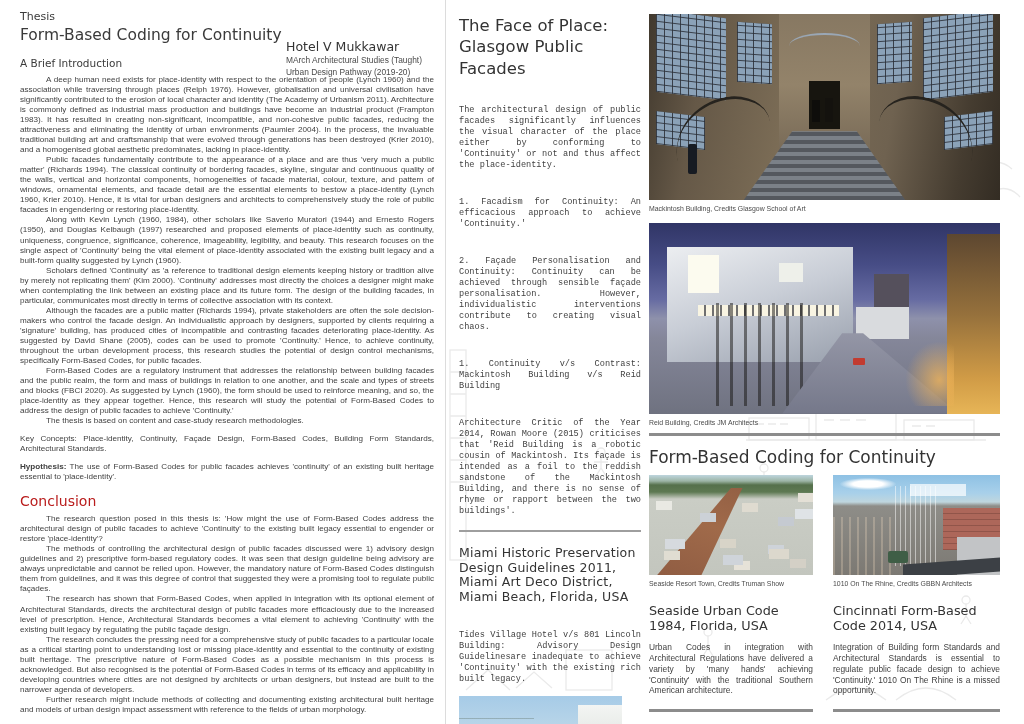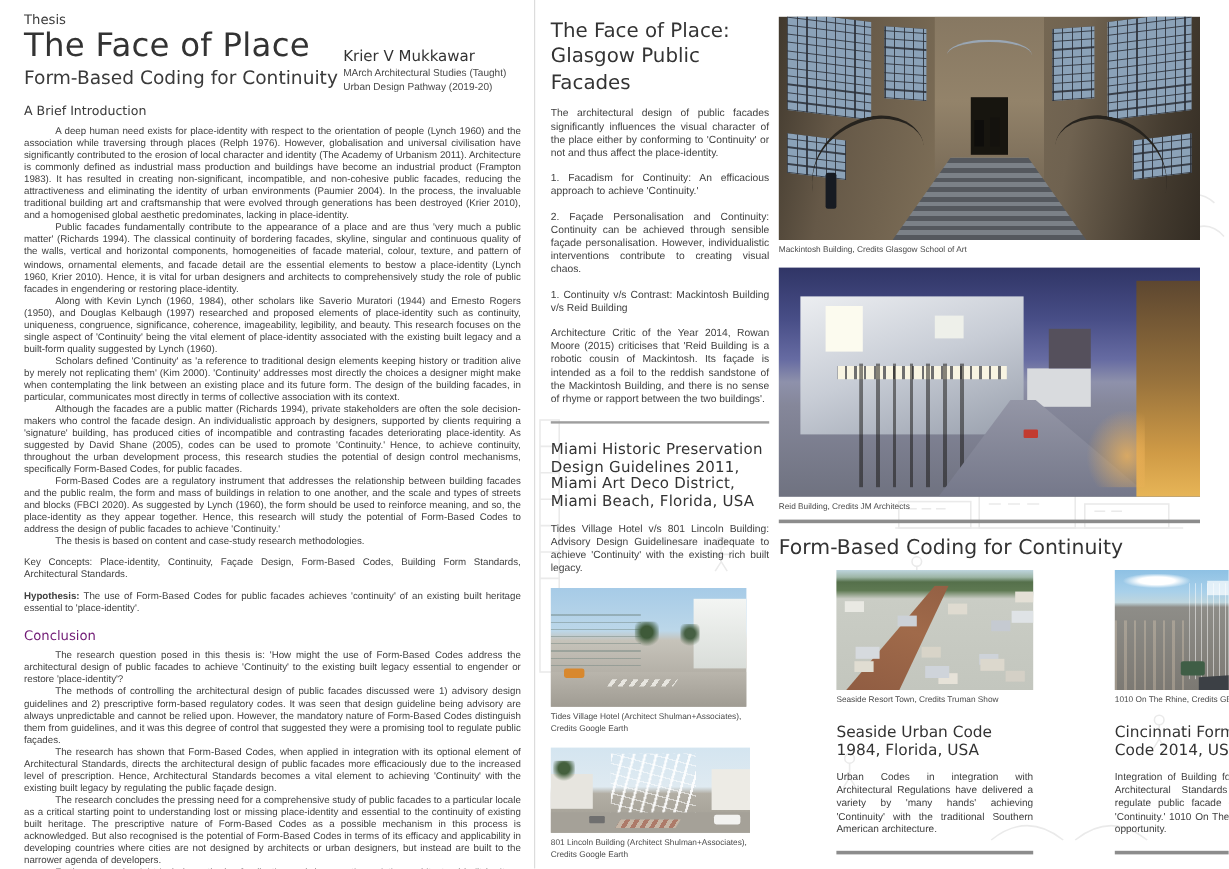--- a/index.html
+++ b/index.html
@@ -15,47 +15,47 @@
   .title  { font-size:27px; line-height:1.08; letter-spacing:.2px; margin-top:1px; }
   .subtitle { font-size:15.5px; margin-top:3px; color:#3a3a3a; }
   .author { position:absolute; left:286px; top:39px; width:150px; }
   .author-name { font-family:"DejaVu Sans",sans-serif; font-size:12.5px; color:#333; }
   .author-line { font-size:8.4px; color:#4a4a4a; line-height:1.32; margin-top:1px; }
   .section-h { font-size:10.5px; margin:13px 0 6px; color:#3a3a3a; }
   .body p { font-size:8.1px; line-height:1.24; text-align:justify; color:#3f3f3f; }
   .body p.ind { text-indent:26px; }
   .body p.gap { margin-top:8px; }
   .b { font-weight:bold; }
-  .conclusion-h { font-size:11px; margin:11px 0 5px; color:#701a75; }
+  .conclusion-h { font-size:14px; margin:11px 0 5px; color:#b91c1c; }
 
   .page-divider { position:absolute; left:445px; top:0; width:1px; height:724px; background:#dcdcdc; z-index:3; }
 
   
   .right-page { position:absolute; left:446px; top:0; width:578px; height:724px; background:#fff; z-index:1; }
   .watermark { position:absolute; left:0; top:0; width:578px; height:724px; z-index:0; }
   .col-a { position:absolute; left:13px; top:0; width:182px; z-index:1; }
   .col-b { position:absolute; left:203px; top:0; width:365px; z-index:1; }
 
   .glasgow-h { font-size:16.5px; line-height:1.3; margin-top:15px; }
-  .col-a p { font-size:8.6px; line-height:1.28; text-align:justify; color:#3f3f3f; margin-top:10px; }
+  .col-a p { font-size:8.6px; line-height:1.28; text-align:justify; color:#3f3f3f; margin-top:26px;font-family:Liberation Mono, monospace; }
   .divider  { height:2px; background:#9e9e9e; margin-top:13px; }
   .divider3 { height:3px; background:#8c8c8c; }
   .miami-h { font-size:12.5px; line-height:1.16; margin-top:14px; letter-spacing:.2px; }
   figure { margin:0; }
   .col-a figure { margin-top:11px; }
   figcaption { font-size:6.9px; line-height:1.38; color:#4a4a4a; margin-top:4px; }
 
   .fig-wide { margin-top:0; }
   .fig-wide .photo { width:351px; }
   .fig-mack { margin-top:14px; }
   .fig-reid { margin-top:9px; }
   .wide-divider { width:351px; margin-top:6px; }
   .fbc-h { font-size:17px; margin-top:11px; }
   .fbc-row { display:flex; gap:20px; margin-top:8px; }
-  .sub  { width:164px;margin-left:48px; }
+  .sub  { width:164px; }
   .sub2 { width:167px; }
   .sub h3 { font-size:12.8px; line-height:1.22; margin-top:14px; }
   .sub p { font-size:8.4px; line-height:1.3; text-align:justify; color:#3f3f3f; margin-top:8px; }
   .sub .divider3 { margin-top:13px; }
 
   
   .photo { position:relative; overflow:hidden; background:#888; }
   .photo > div { position:absolute; }
 
   .ph-mack { height:186px;
@@ -168,25 +168,24 @@
   .c-green { left:33%; top:76%; width:12%; height:12%; background:#3f5e46; border-radius:2px; }
   .c-street { left:42%; bottom:0; width:58%; height:14%; background:#3c4045; transform:skewY(-4deg); }
 </style>
 </head>
 <body>
 
 <div class="poster">
 
   <div class="left-page">
     <div class="kicker">Thesis</div>
-    <h1 class="title hd">The Face of Place</h1>
     <div class="subtitle hd">Form-Based Coding for Continuity</div>
 
     <div class="author">
-      <div class="author-name hd">Krier V Mukkawar</div>
+      <div class="author-name hd">Hotel V Mukkawar</div>
       <div class="author-line">MArch Architectural Studies (Taught)</div>
       <div class="author-line">Urban Design Pathway (2019-20)</div>
     </div>
 
     <h2 class="section-h hd">A Brief Introduction</h2>
 
     <div class="body">
       <p class="ind">A deep human need exists for place-identity with respect to the orientation of people (Lynch 1960) and the association while traversing through places (Relph 1976). However, globalisation and universal civilisation have significantly contributed to the erosion of local character and identity (The Academy of Urbanism 2011). Architecture is commonly defined as industrial mass production and buildings have become an industrial product (Frampton 1983). It has resulted in creating non-significant, incompatible, and non-cohesive public facades, reducing the attractiveness and eliminating the identity of urban environments (Paumier 2004). In the process, the invaluable traditional building art and craftsmanship that were evolved through generations has been destroyed (Krier 2010), and a homogenised global aesthetic predominates, lacking in place-identity.</p>
       <p class="ind">Public facades fundamentally contribute to the appearance of a place and are thus 'very much a public matter' (Richards 1994). The classical continuity of bordering facades, skyline, singular and continuous quality of the walls, vertical and horizontal components, homogeneities of facade material, colour, texture, and pattern of windows, ornamental elements, and facade detail are the essential elements to bestow a place-identity (Lynch 1960, Krier 2010). Hence, it is vital for urban designers and architects to comprehensively study the role of public facades in engendering or restoring place-identity.</p>
       <p class="ind">Along with Kevin Lynch (1960, 1984), other scholars like Saverio Muratori (1944) and Ernesto Rogers (1950), and Douglas Kelbaugh (1997) researched and proposed elements of place-identity such as continuity, uniqueness, congruence, significance, coherence, imageability, legibility, and beauty. This research focuses on the single aspect of 'Continuity' being the vital element of place-identity associated with the existing built legacy and a built-form quality suggested by Lynch (1960).</p>

